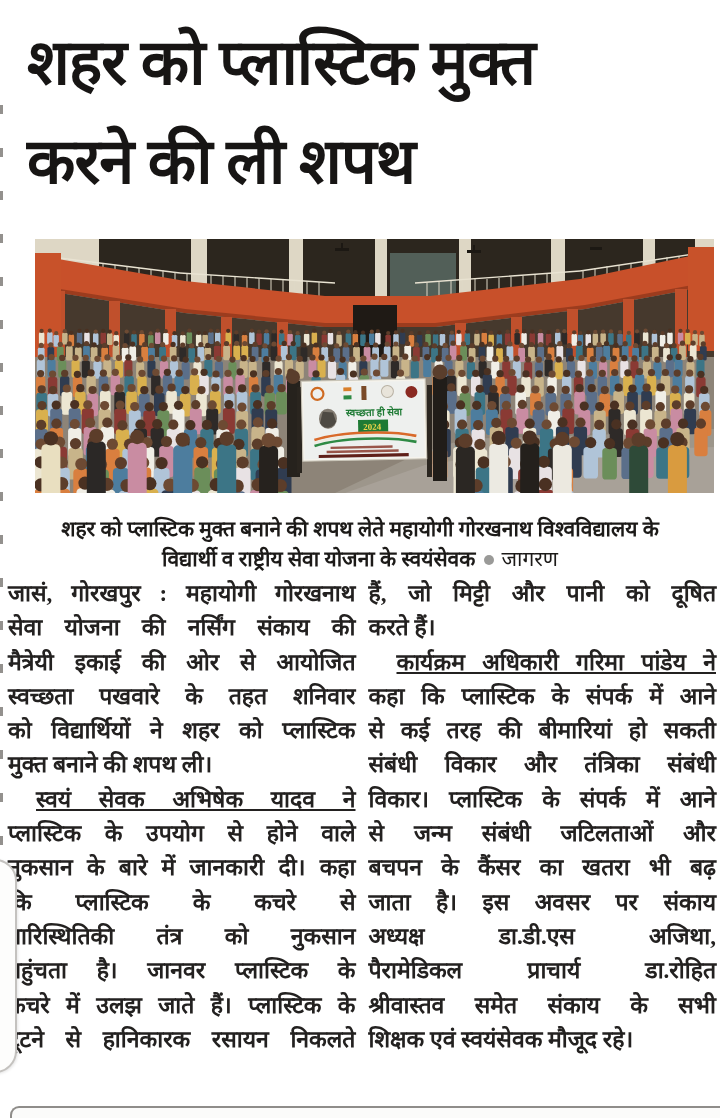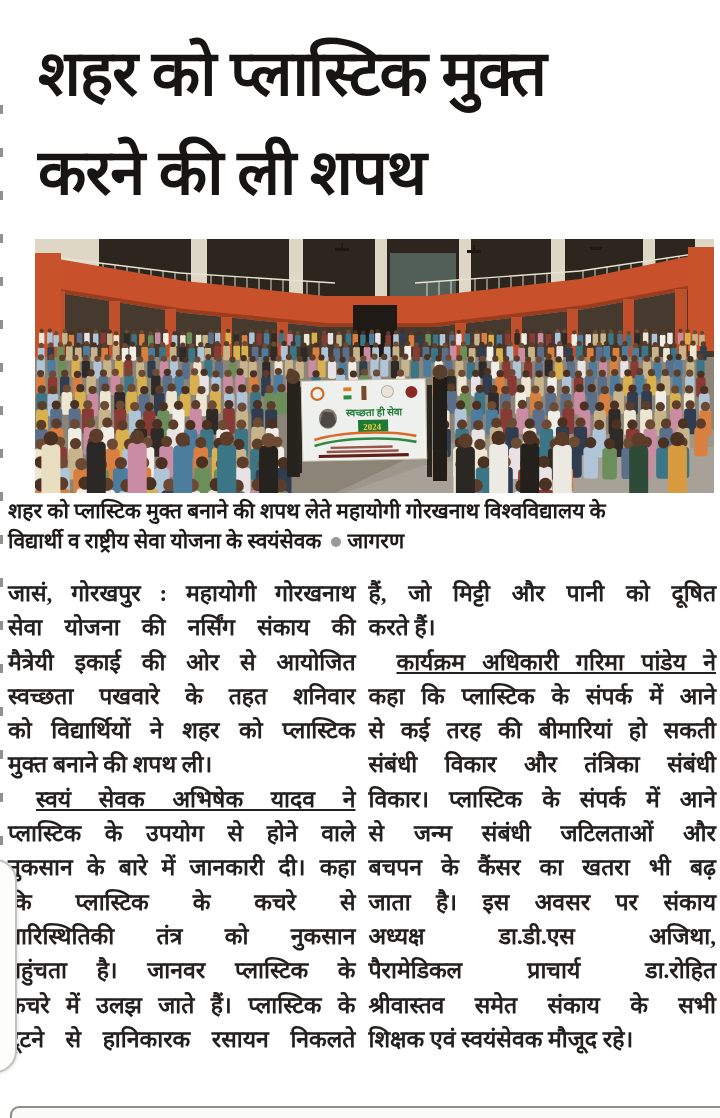--- a/index.html
+++ b/index.html
@@ -13,26 +13,26 @@
   
   .headline{position:absolute;left:27px;top:14px;width:670px;z-index:2;
     font-weight:800;font-size:63px;line-height:99px;letter-spacing:-1px;color:#171514;}
   .headline div{white-space:nowrap;}
 
   
   .photo{position:absolute;left:35px;top:239px;width:679px;height:254px;z-index:2;background:#ded7c5;}
   .photo svg{display:block;}
 
   
-  .caption{position:absolute;left:8px;top:496px;width:704px;z-index:2;
-    font-weight:700;font-size:21px;line-height:30px;color:#1c1a18;}
+  .caption{position:absolute;left:8px;top:514px;width:704px;z-index:2;
+    font-weight:700;font-size:21px;line-height:30px;color:#1c1a18;text-align:center;}
   .caption .crow{white-space:nowrap;}
   .bullet{display:inline-block;width:10px;height:10px;border-radius:50%;background:#9a9a98;
     margin:0 7px 0 9px;vertical-align:baseline;position:relative;top:-1px;}
-  .credit{font-weight:700;}
+  .credit{font-weight:400;}
 
   
   .article{position:absolute;left:8px;top:577px;width:708px;z-index:2;display:flex;gap:13px;}
   .col{flex:1 1 0;min-width:0;}
   .line{font-size:23px;line-height:34.3px;font-weight:600;color:#232120;
     text-align:justify;text-align-last:justify;white-space:normal;overflow:visible;}
   .line.last{text-align-last:left;}
   .line.ind{text-indent:28px;text-decoration:underline;}
 
   
@@ -43,21 +43,21 @@
   .next-box{position:absolute;left:10px;top:1106px;width:716px;height:14px;z-index:2;
     border-top:2px solid #8f8d8a;border-left:2px solid #8f8d8a;border-top-left-radius:9px;background:#fbfbfa;}
 </style>
 </head>
 <body>
 
 <div class="page">
 
   <div class="edge-marks"></div>
 
-  <h1 class="headline" style="margin:11px;">
+  <h1 class="headline" style="margin:0;">
     <div>शहर को प्लास्टिक मुक्त</div>
     <div>करने की ली शपथ</div>
   </h1>
 
   <div class="photo">
     <svg width="679" height="254" viewBox="0 0 679 254" xmlns="http://www.w3.org/2000/svg">
 
       <rect x="0" y="0" width="679" height="130" fill="#ded7c5"></rect>
 
       <g fill="#2c261e">

